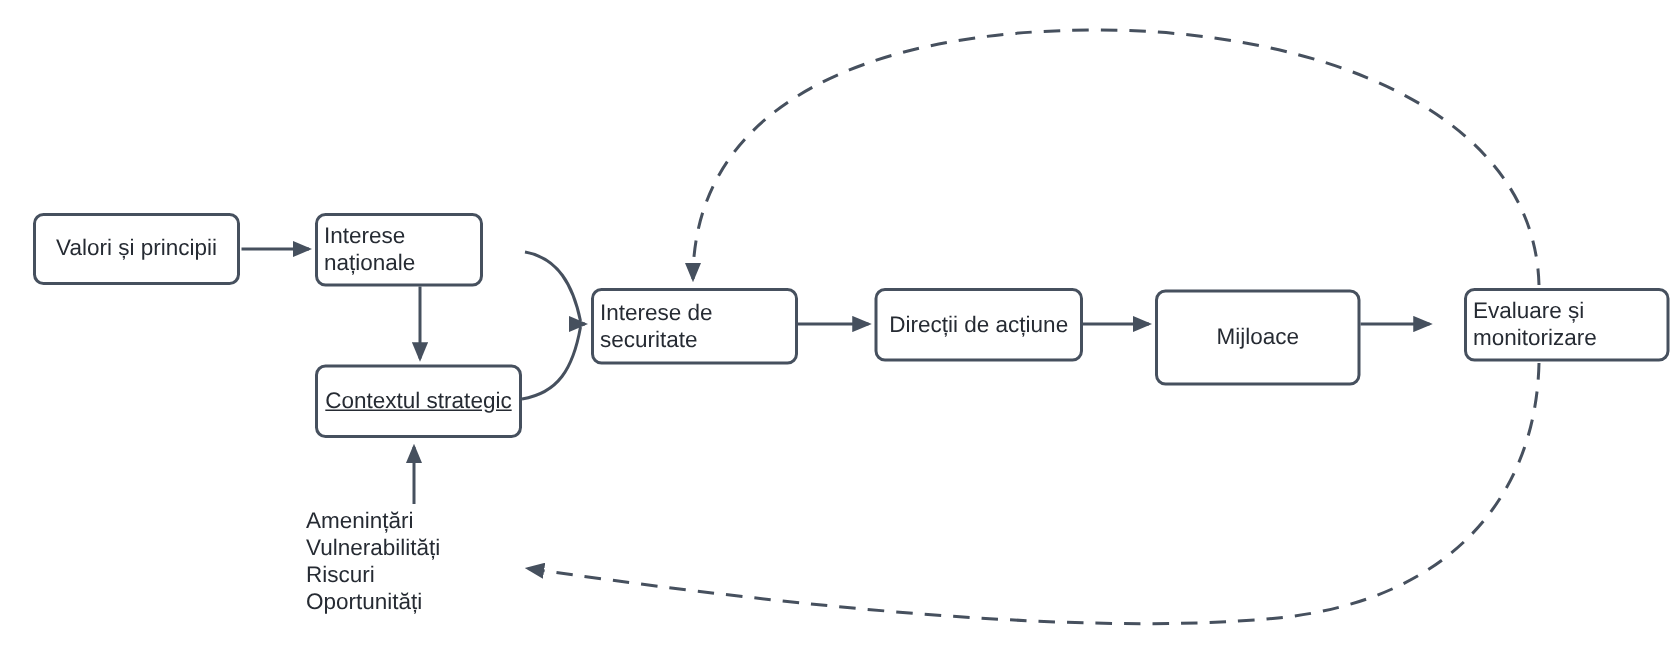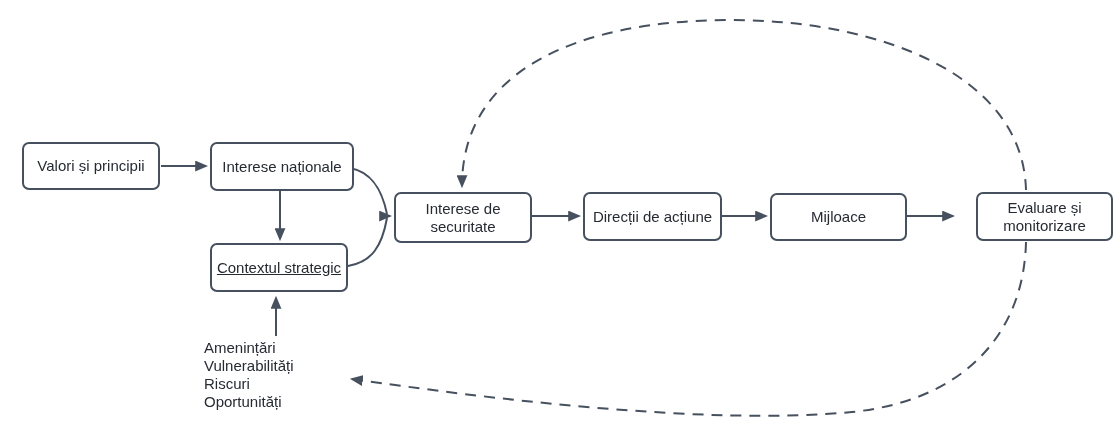--- a/index.html
+++ b/index.html
@@ -28,31 +28,30 @@
     stroke-dasharray:11 8;
   }
   .mk{fill:var(--line);}
   .node{
     position:absolute;
     box-sizing:border-box;
     background:var(--box-background);
     border:2px solid var(--line);
     border-radius:7px;
     display:flex;align-items:center;justify-content:center;
-    text-align:center;
     font-size:15px;line-height:18px;
     color:var(--text);
     padding:2px 4px;
   }
   .node-valori{left:22px;top:142px;width:138px;height:48px;}
-  .node-interese{left:210px;top:142px;width:144px;height:49px;}
+  .node-interese{left:210px;top:142px;width:112px;height:49px;}
   .node-contextul{left:210px;top:243px;width:138px;height:49px;text-decoration:underline;}
   .node-obiective{left:394px;top:192px;width:138px;height:51px;}
   .node-directii{left:583px;top:192px;width:139px;height:49px;}
-  .node-mijloace{left:770px;top:193px;width:137px;height:48px;}
+  .node-mijloace{left:770px;top:193px;width:137px;height:64px;}
   .node-evaluare{left:957px;top:192px;width:137px;height:49px;margin-left:19px;}
   .threat-list{
     position:absolute;left:204px;top:339px;width:150px;
     font-size:15px;line-height:18px;
     color:var(--text);
   }
 </style>
 </head>
 <body>
 

